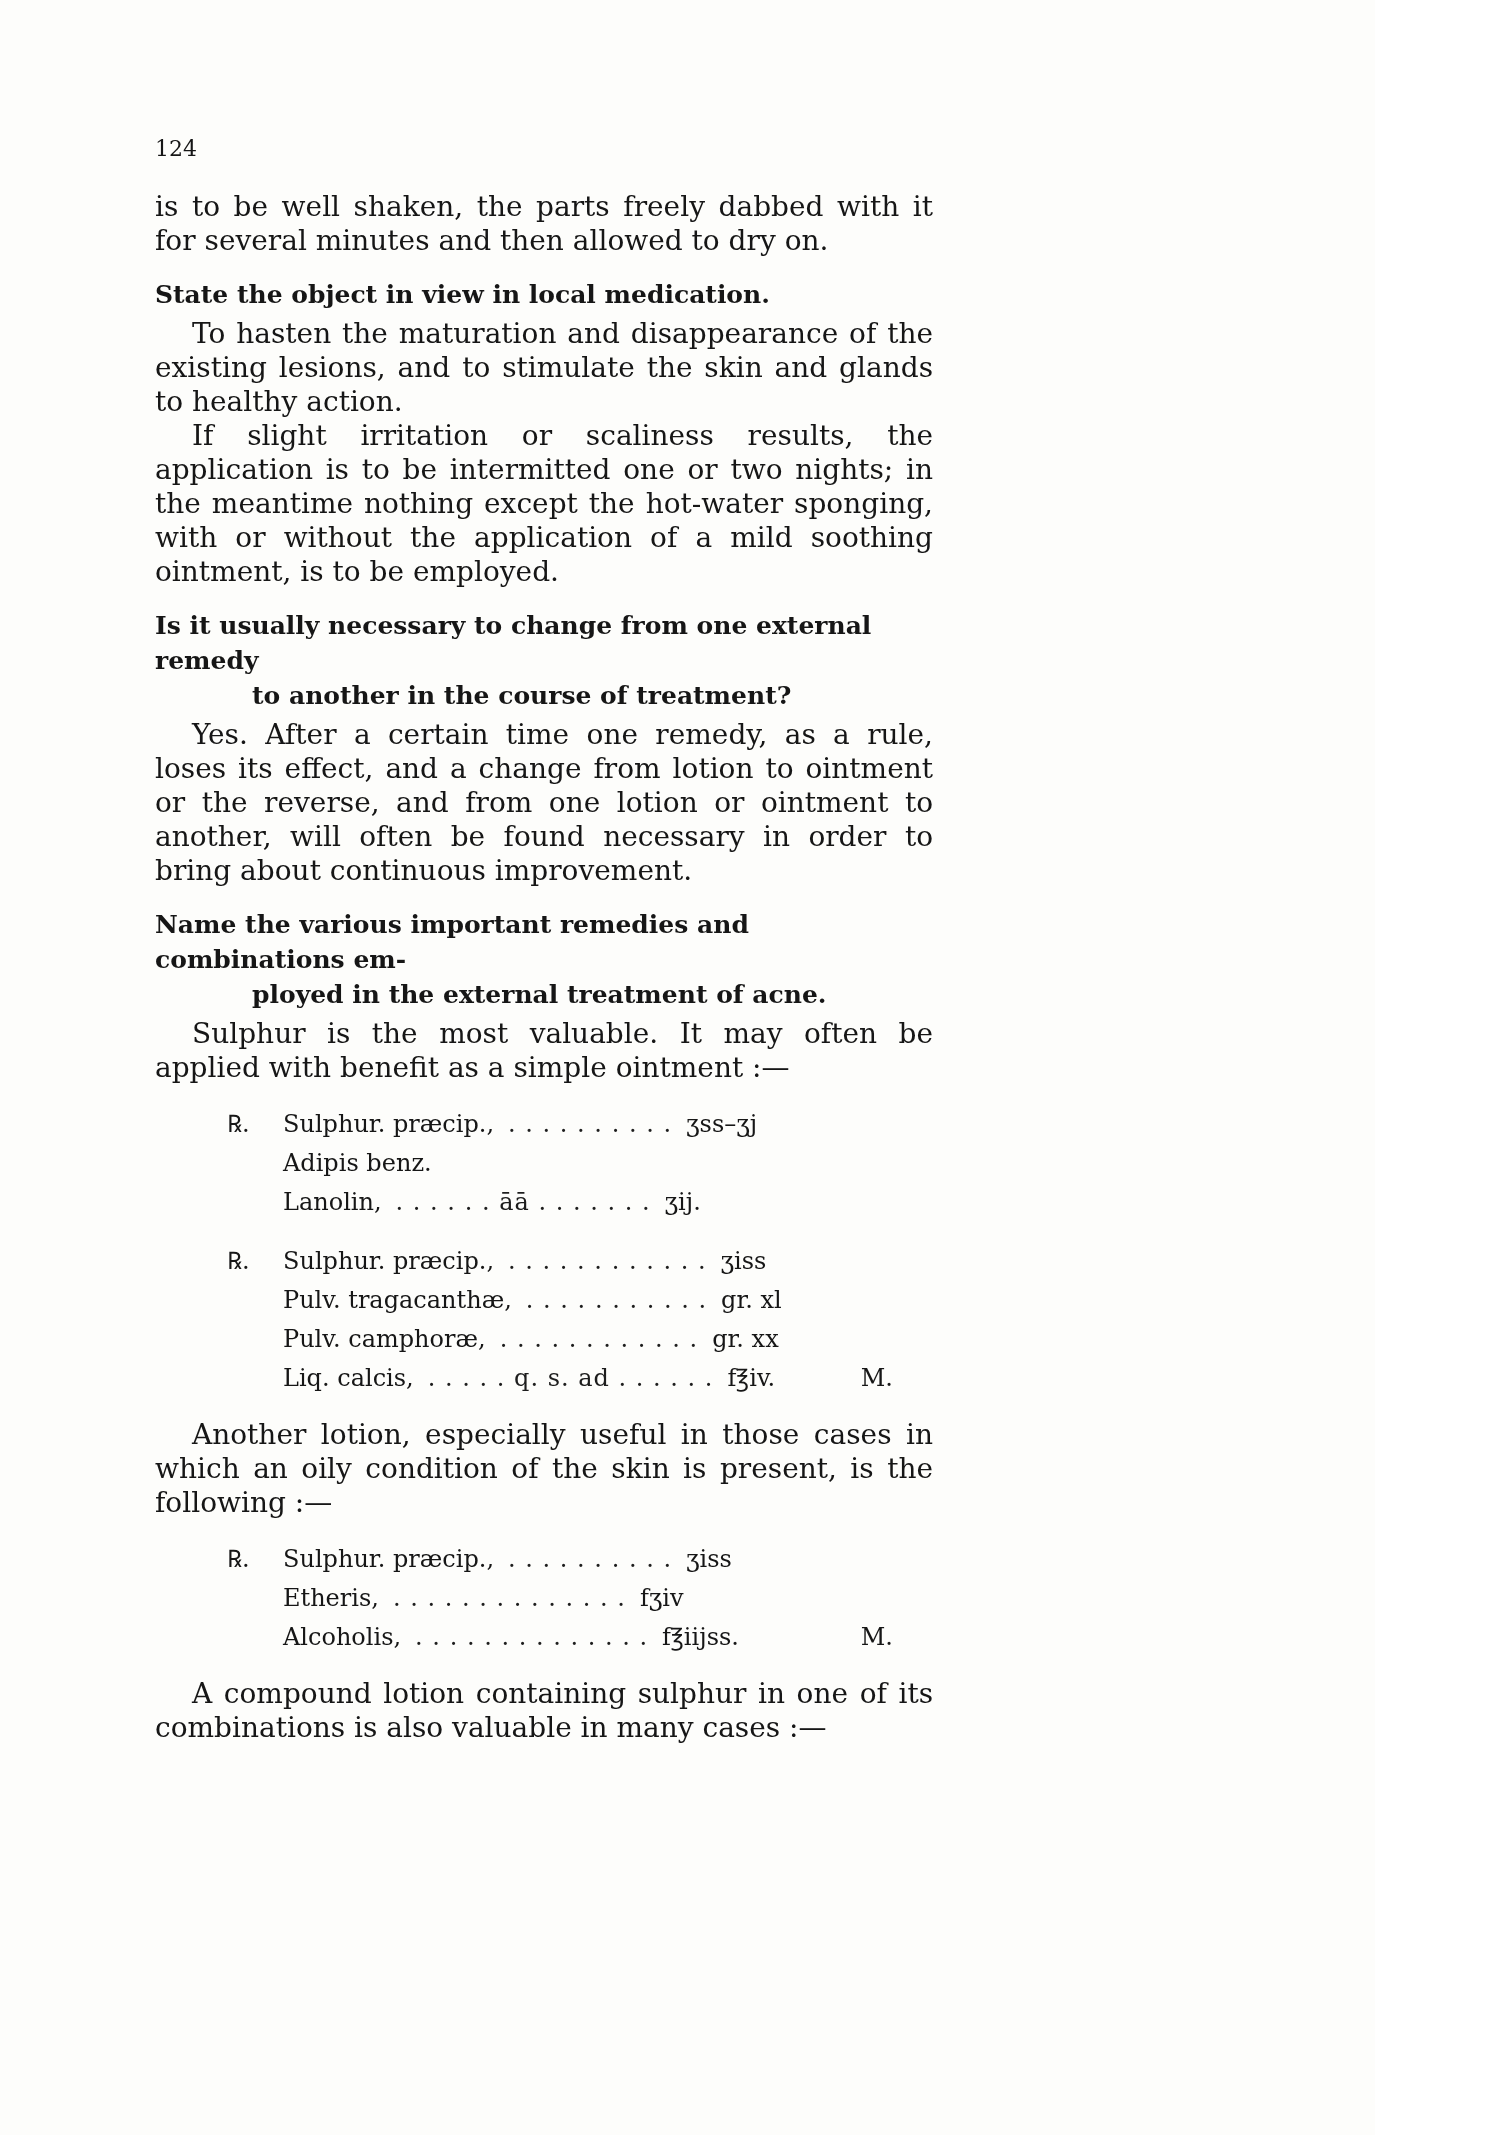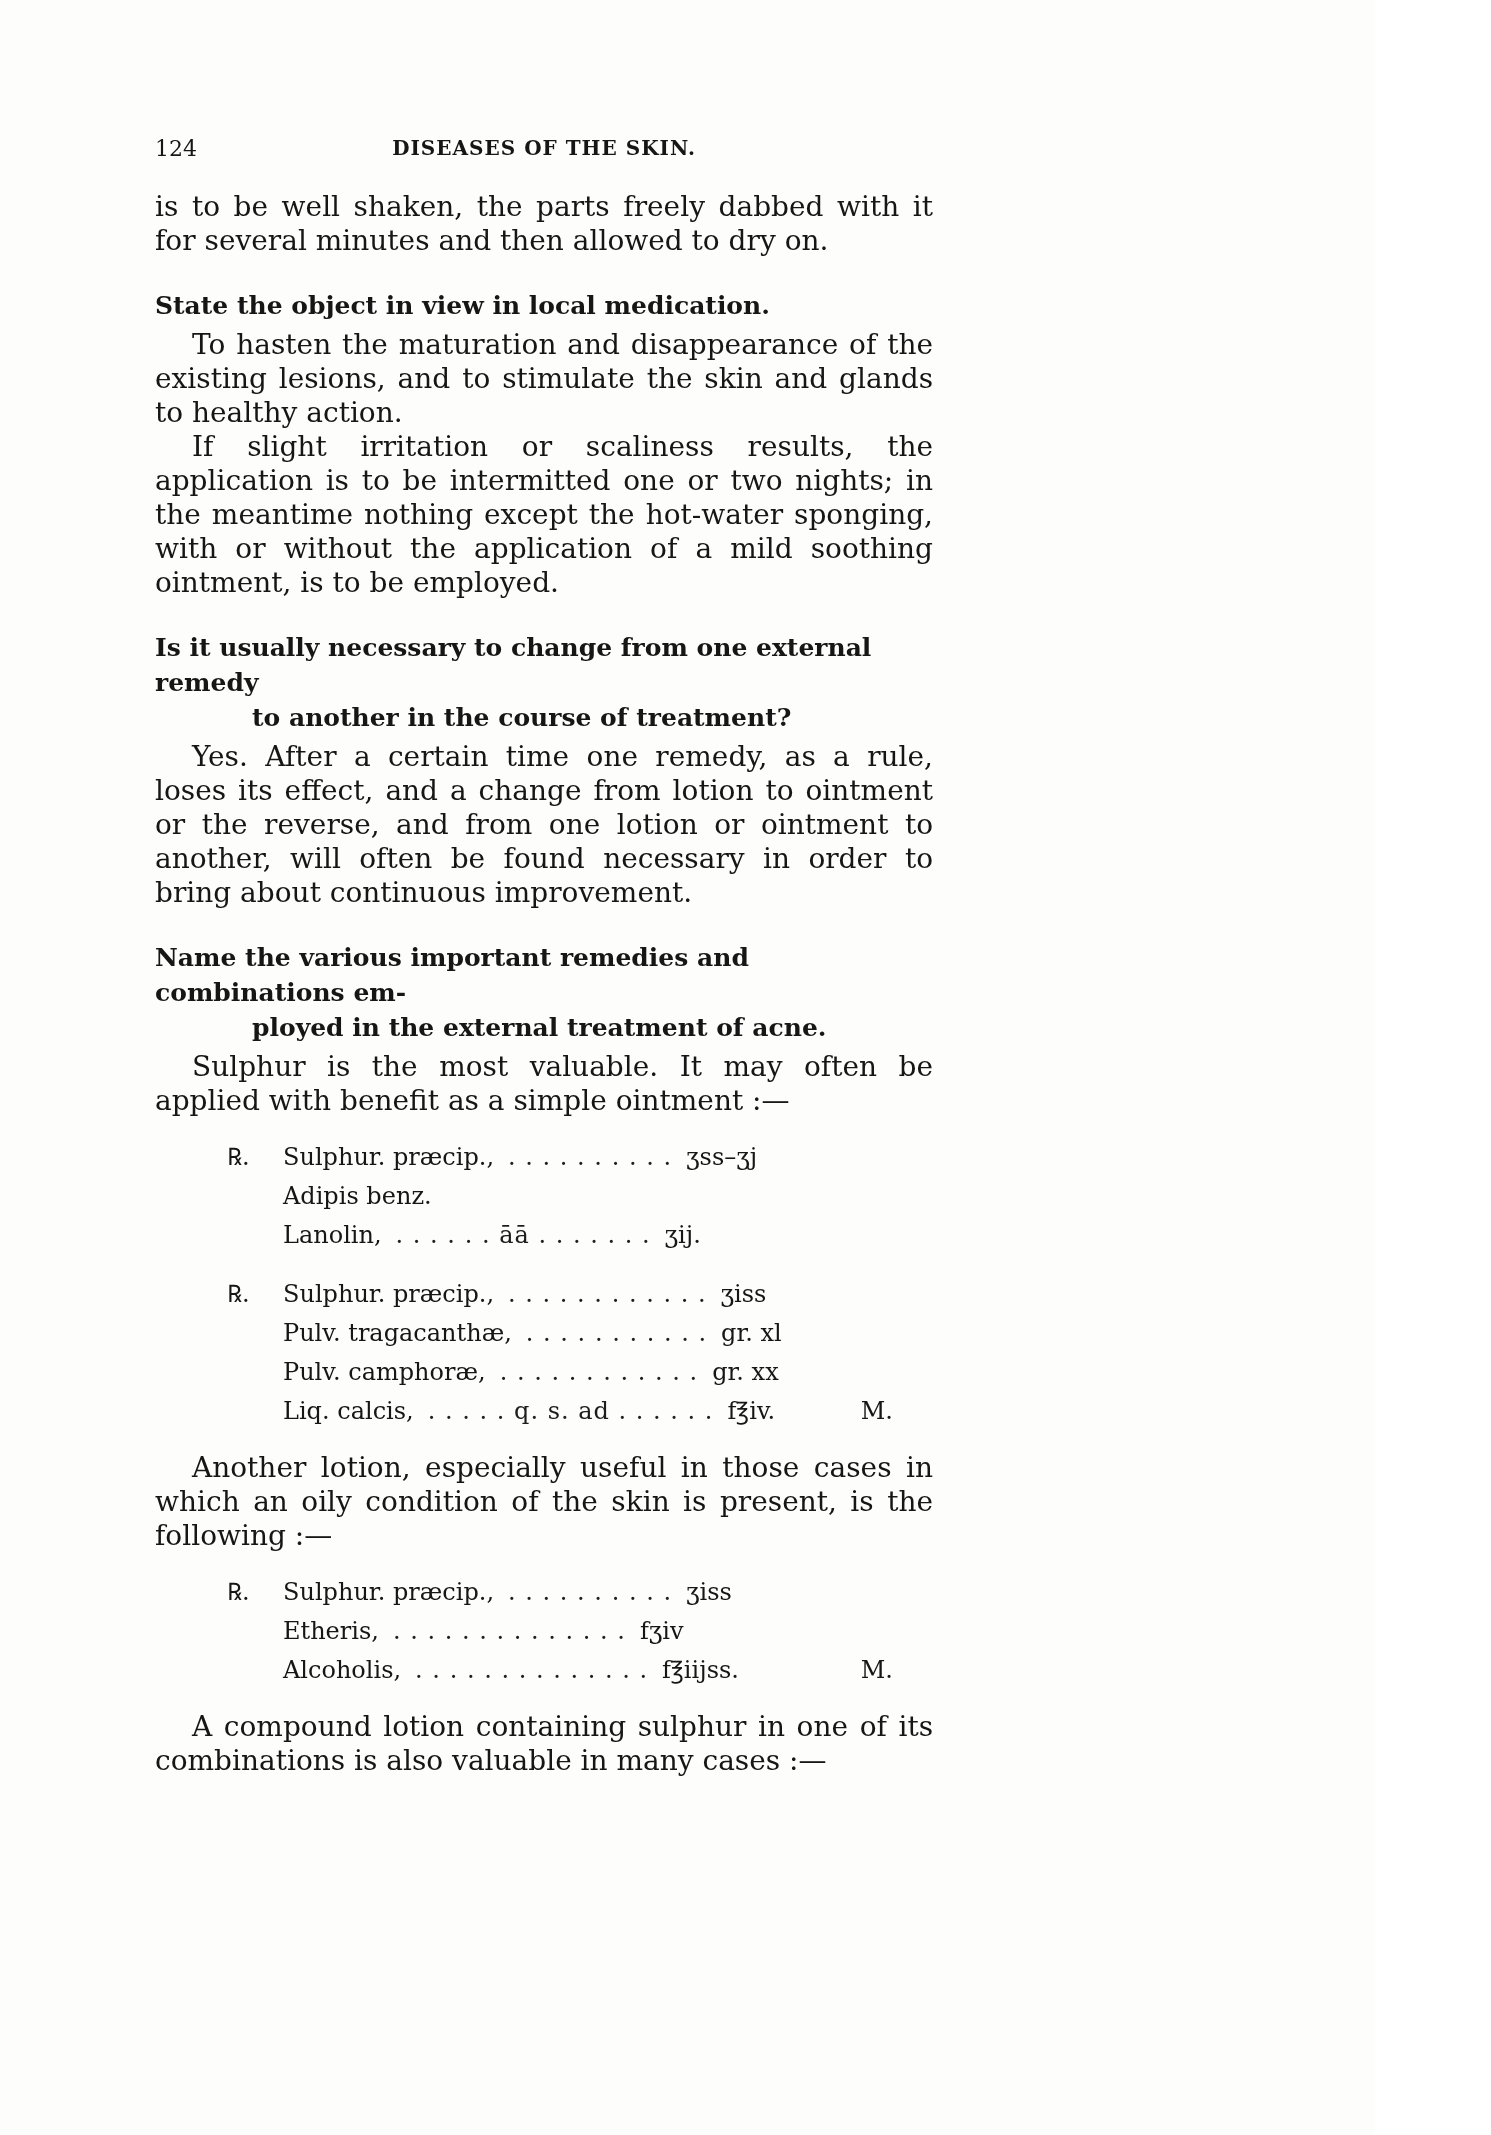--- a/index.html
+++ b/index.html
@@ -42,21 +42,21 @@
     line-height: 34px;
     text-align: justify;
     margin: 0;
   }
   .intro { margin-top: 24px; }
   .indent { text-indent: 37px; }
   .q-heading {
     font-size: 25px;
     font-weight: bold;
     line-height: 35px;
-    margin-top: 30px;
+    margin-top: 19px;
     margin-bottom: 5px;
     text-align: left;
   }
   .q-heading .h-line2 { padding-left: 97px; }
   .recipe {
     margin: 20px 0 20px 72px;
     font-size: 24px;
   }
   .rx-row {
     display: flex;
@@ -71,21 +71,20 @@
   .rx-note { margin-left: auto; padding-right: 40px; }
 </style>
 </head>
 <body>
 
 <div class="page">
   <div class="content">
 
     <div class="running-header">
       <span class="page-number">124</span>
-      <div class="running-title">DISEASES OF THE SKIN.</div>
     </div>
 
     <p class="para intro">is to be well shaken, the parts freely dabbed with it for several minutes and then allowed to dry on.</p>
 
     <div class="q-heading">
       <div class="h-line1">State the object in view in local medication.</div>
     </div>
     <p class="para indent">To hasten the maturation and disappearance of the existing lesions, and to stimulate the skin and glands to healthy action.</p>
     <p class="para indent">If slight irritation or scaliness results, the application is to be intermitted one or two nights; in the meantime nothing except the hot-water sponging, with or without the application of a mild soothing ointment, is to be employed.</p>
 

